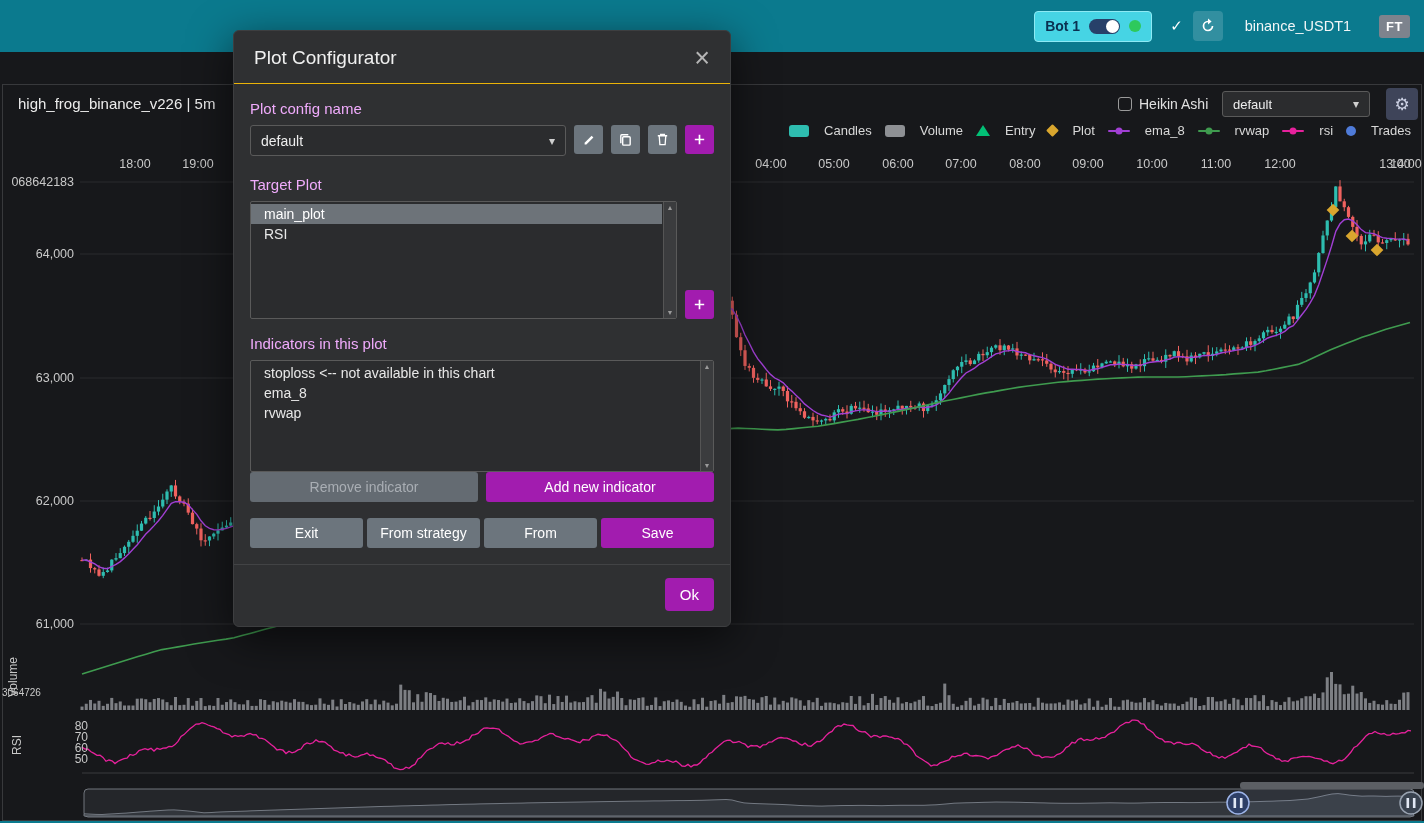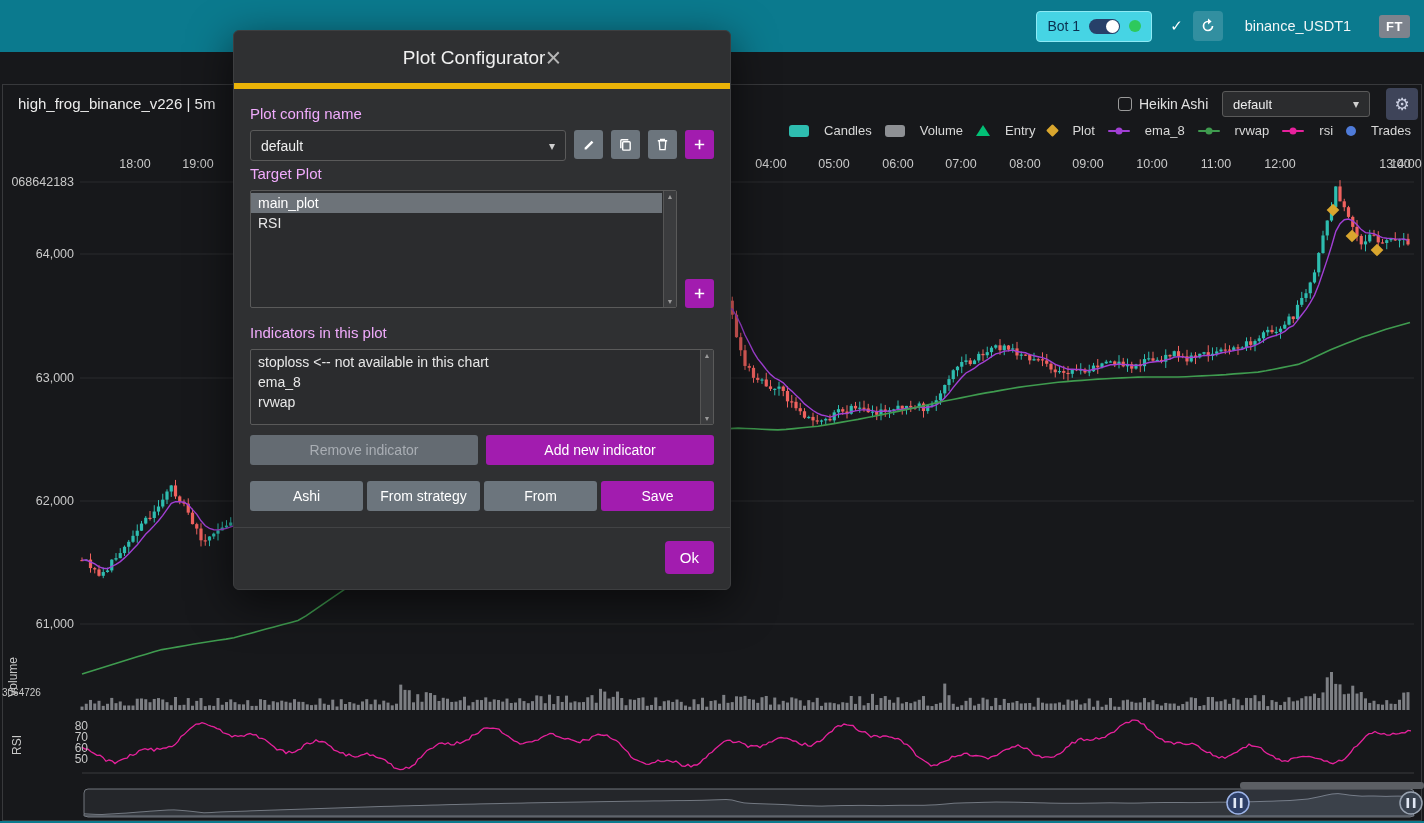--- a/index.html
+++ b/index.html
@@ -3,21 +3,21 @@
 <meta charset="utf-8">
 <style>
   *{box-sizing:border-box;margin:0;padding:0}
   html,body{width:1424px;height:823px}
   body{background:#17181b;font-family:"Liberation Sans",sans-serif;position:relative;overflow:hidden;color:#ddd}
 
   
   .topbar{position:absolute;top:0;left:0;right:0;height:52px;background:#0b7a8e;z-index:5;
           display:flex;align-items:center;justify-content:flex-end;padding-right:14px}
   .bot-pill{display:flex;align-items:center;gap:9px;background:#46d4e4;border:1px solid #8deaf4;
-            border-radius:4px;height:31px;padding:0 10px;color:#0a3050;font-weight:normal;font-size:14px;cursor:pointer}
+            border-radius:4px;height:31px;padding:0 10px;color:#0a3050;font-weight:bold;font-size:14px;cursor:pointer}
   .toggle{width:31px;height:15px;background:#274069;border-radius:8px;position:relative;cursor:pointer}
   .knob{position:absolute;right:1px;top:1px;width:13px;height:13px;background:#fff;border-radius:50%}
   .status-dot{width:12px;height:12px;border-radius:50%;background:#2ec95c}
   .check{color:#fff;font-size:15px;margin-left:18px}
   .refresh-btn{margin-left:10px;width:30px;height:30px;border:none;border-radius:4px;background:rgba(255,255,255,.16);
                display:flex;align-items:center;justify-content:center;cursor:pointer}
   .bot-name{margin-left:22px;color:#f2f6f7;font-size:14.5px}
   .ft-badge{margin-left:28px;background:#7d838d;color:#fff;font-weight:bold;font-size:13px;border-radius:3px;
             padding:4px 7px;letter-spacing:.5px;cursor:pointer}
 
@@ -49,44 +49,44 @@
   .xt{position:absolute;top:157px;transform:translateX(-50%);font-size:12.5px;color:#c9c9c9;z-index:1;white-space:nowrap}
   .yt{position:absolute;left:2px;width:72px;text-align:right;font-size:12.5px;color:#c9c9c9;z-index:1}
   .rot{position:absolute;font-size:12px;color:#c9c9c9;z-index:1;text-align:center;transform:rotate(-90deg)}
   .rsi-t{position:absolute;left:42px;width:46px;text-align:right;font-size:12px;color:#c9c9c9;z-index:1}
   .vol-val{position:absolute;left:2px;top:687px;font-size:10px;color:#c9c9c9;z-index:1}
   .bottom-strip{position:absolute;left:0;right:0;bottom:0;height:2px;background:#0b7a8e;z-index:2}
 
   
   .modal{position:absolute;left:233px;top:30px;width:498px;z-index:10;background:#2f3032;border:1px solid #3d3e40;
          border-radius:6px;box-shadow:0 12px 44px rgba(0,0,0,.6)}
-  .m-header{display:flex;justify-content:center;align-items:center;padding:16px 20px 14px;border-bottom:6px solid #eab308}
+  .m-header{display:flex;justify-content:space-between;align-items:center;padding:16px 20px 14px;border-bottom:1px solid #eab308}
   .m-title{font-size:19px;color:#f0f0f0}
   .m-close{font-size:27px;color:#b5b5b5;cursor:pointer;line-height:20px;background:none;border:none;font-family:inherit}
   .m-body{padding:16px}
   .m-label{font-size:15px;color:#f0abfc;margin-bottom:8px}
   .row{display:flex;gap:8px}
   .sel-modal{flex:1}
   .icon-btn{width:29px;height:29px;flex:0 0 29px;border:none;border-radius:3px;display:flex;align-items:center;
             justify-content:center;cursor:pointer;color:#fff}
   .bg-gray{background:#6c757d}.bg-teal{background:#a21caf}
   .listbox{position:relative;border:1px solid #5a5a5a;background:#2b2c2e;border-radius:2px;overflow:hidden;padding:2px 14px 2px 0}
-  .lb-item{height:20px;line-height:20px;padding:0 7px;font-size:14px;color:#e8e8e8;cursor:pointer;white-space:nowrap}
+  .lb-item{height:20px;line-height:20px;padding:0 13px;font-size:14px;color:#e8e8e8;cursor:pointer;white-space:nowrap}
   .lb-item.selected{background:#6d7379;color:#fff}
   .sbar{position:absolute;top:0;right:0;bottom:0;width:13px;background:#3b3c3e;border-left:1px solid #555;
         display:flex;flex-direction:column;justify-content:space-between;align-items:center;padding:2px 0;
         color:#9a9a9a;font-size:7px;cursor:pointer}
   .sb-up::before{content:"▲"}
   .sb-down::before{content:"▼"}
   .btn{border:none;border-radius:3px;font-size:14px;color:#fff;cursor:pointer;height:30px;font-family:inherit}
   .btn.disabled{background:#646b72;color:#a9aeb4}
   .grow{flex:1}
   .m-footer{border-top:1px solid #424345;padding:13px 16px 15px;display:flex;justify-content:flex-end}
   .btn-ok{padding:0 15px;height:33px;font-size:15px;border-radius:4px}
-  .mt20{margin-top:4px}.mt16{margin-top:16px}.mt10{margin-top:10px}
+  .mt20{margin-top:20px}.mt16{margin-top:16px}.mt10{}
 </style>
 </head>
 <body>
 
 <div class="frame"></div>
 <svg id="chart-canvas" viewBox="0 0 1424 823">
     <line x1="80" y1="182" x2="1414" y2="182" stroke="#2a2b2e" stroke-width="1"></line>
     <line x1="80" y1="254" x2="1414" y2="254" stroke="#2a2b2e" stroke-width="1"></line>
     <line x1="80" y1="378" x2="1414" y2="378" stroke="#2a2b2e" stroke-width="1"></line>
     <line x1="80" y1="501" x2="1414" y2="501" stroke="#2a2b2e" stroke-width="1"></line>
@@ -1190,37 +1190,37 @@
           </div>
       </div>
       <button class="icon-btn bg-teal">
         <svg width="15" height="15" viewBox="0 0 16 16">
             <path d="M8 3v10M3 8h10" stroke="#fff" stroke-width="1.8"></path>
           </svg>
       </button>
     </div>
 
     <div class="m-label mt16">Indicators in this plot</div>
-    <div class="listbox" style="height:76px">
+    <div class="listbox" style="height:112px">
       <div class="lb-item">stoploss &lt;-- not available in this chart</div>
       <div class="lb-item">ema_8</div>
       <div class="lb-item">rvwap</div>
       <div class="sbar">
           <span class="sb-up"></span>
           <span class="sb-down"></span>
         </div>
     </div>
 
     <div class="row mt10">
       <button class="btn disabled grow">Remove indicator</button>
       <button class="btn bg-teal grow">Add new indicator</button>
     </div>
 
     <div class="row mt16" style="gap:4px">
-      <button class="btn bg-gray grow">Ashi</button>
+      <button class="btn bg-gray grow">Exit</button>
       <button class="btn bg-gray grow">From strategy</button>
       <button class="btn bg-gray grow">From</button>
       <button class="btn bg-teal grow">Save</button>
     </div>
   </div>
 
   <div class="m-footer">
     <button class="btn bg-teal btn-ok">Ok</button>
   </div>
 </div>

